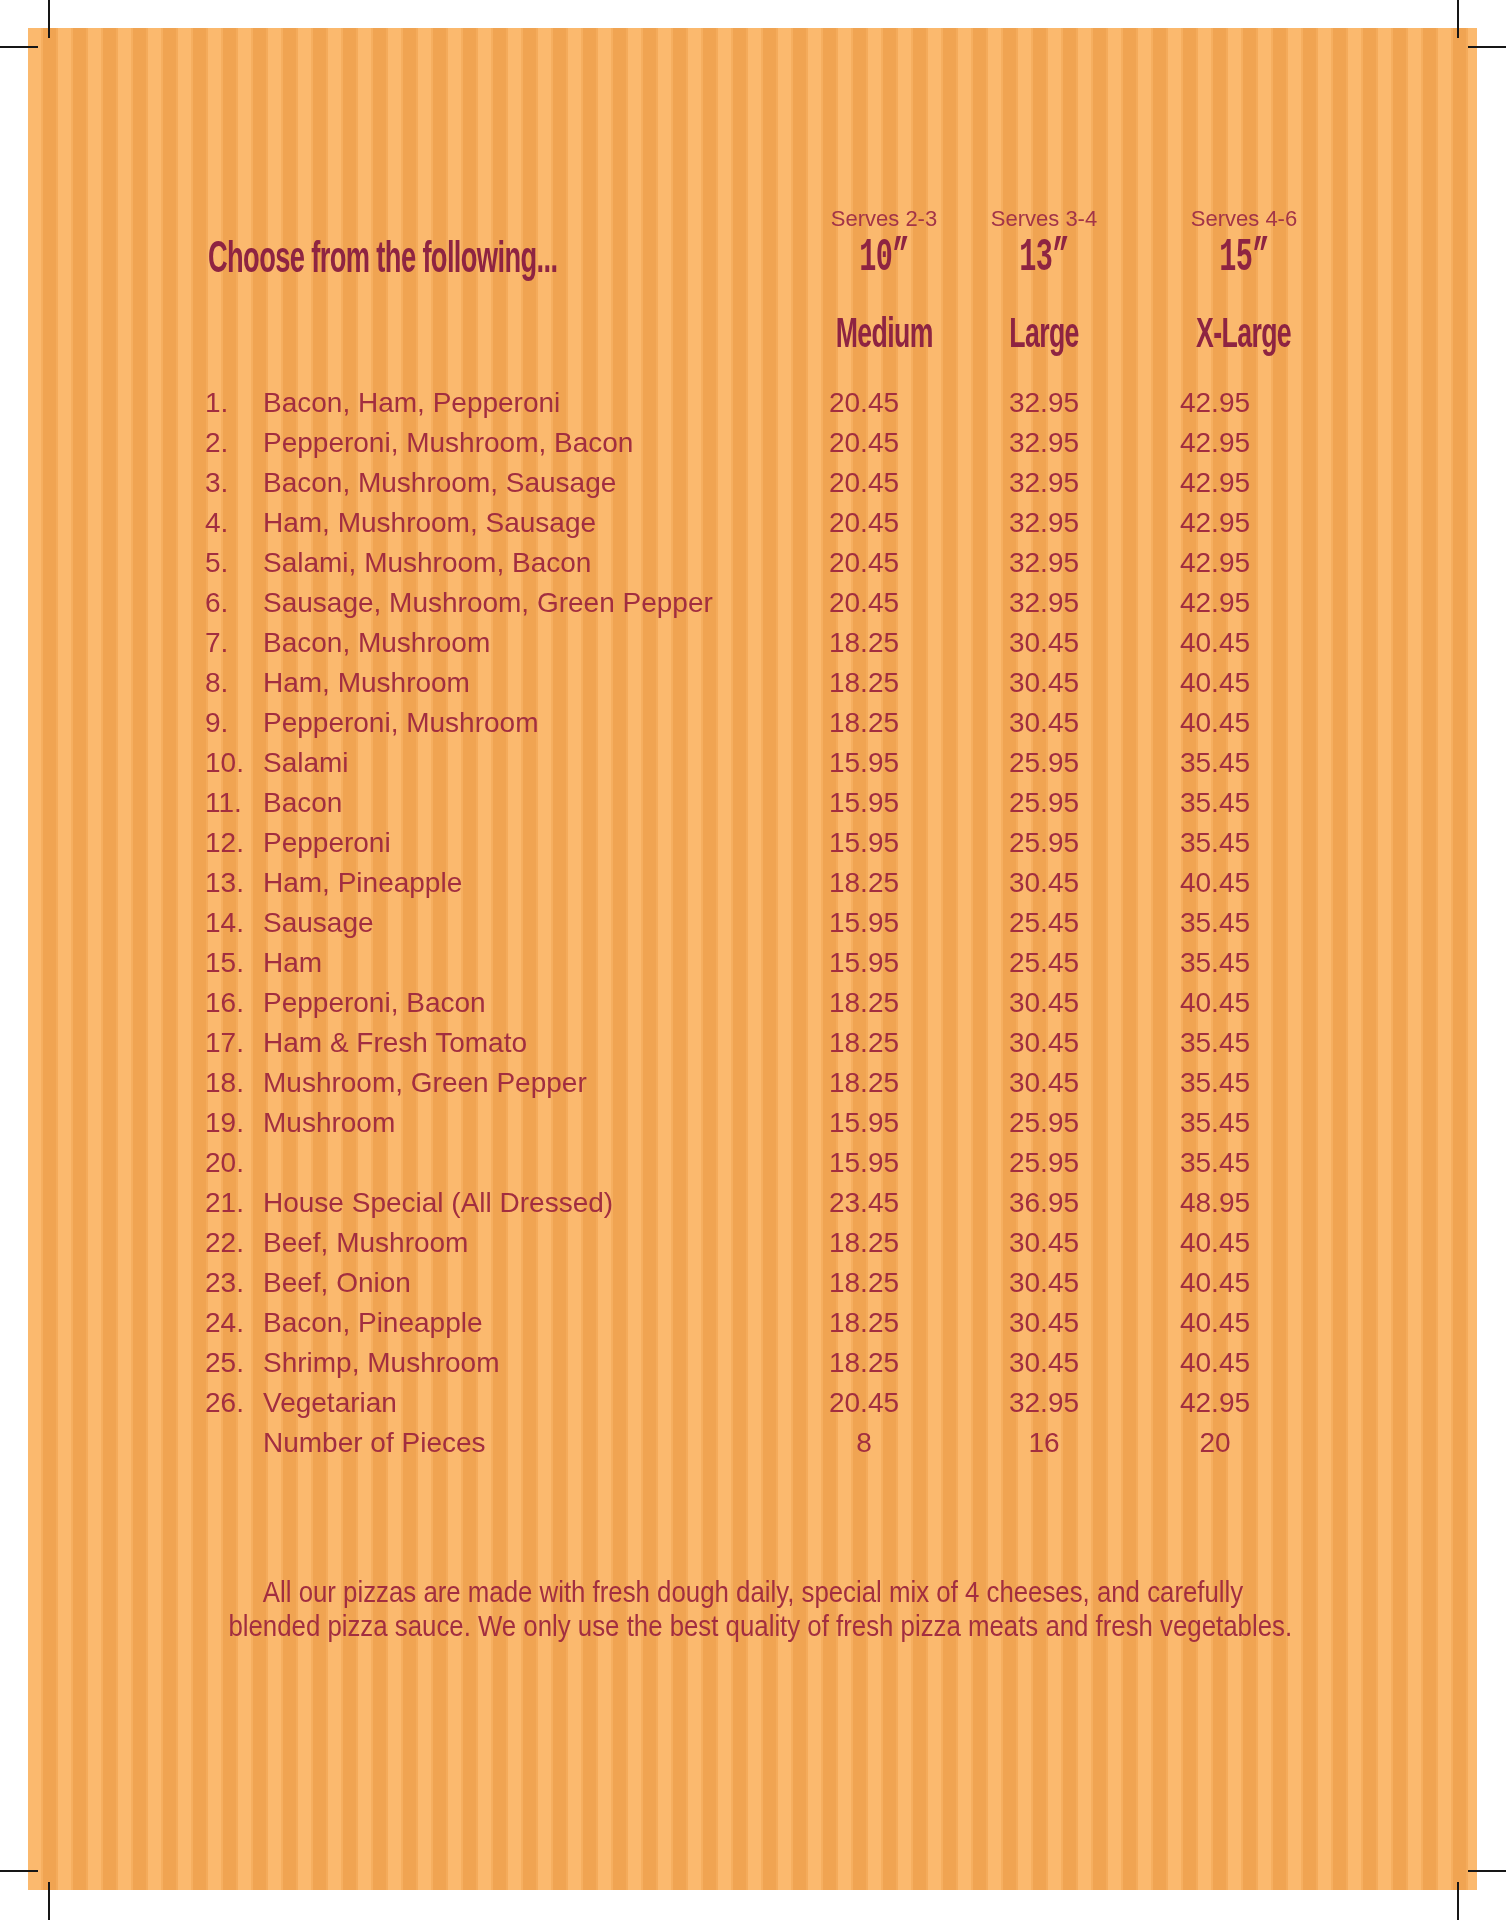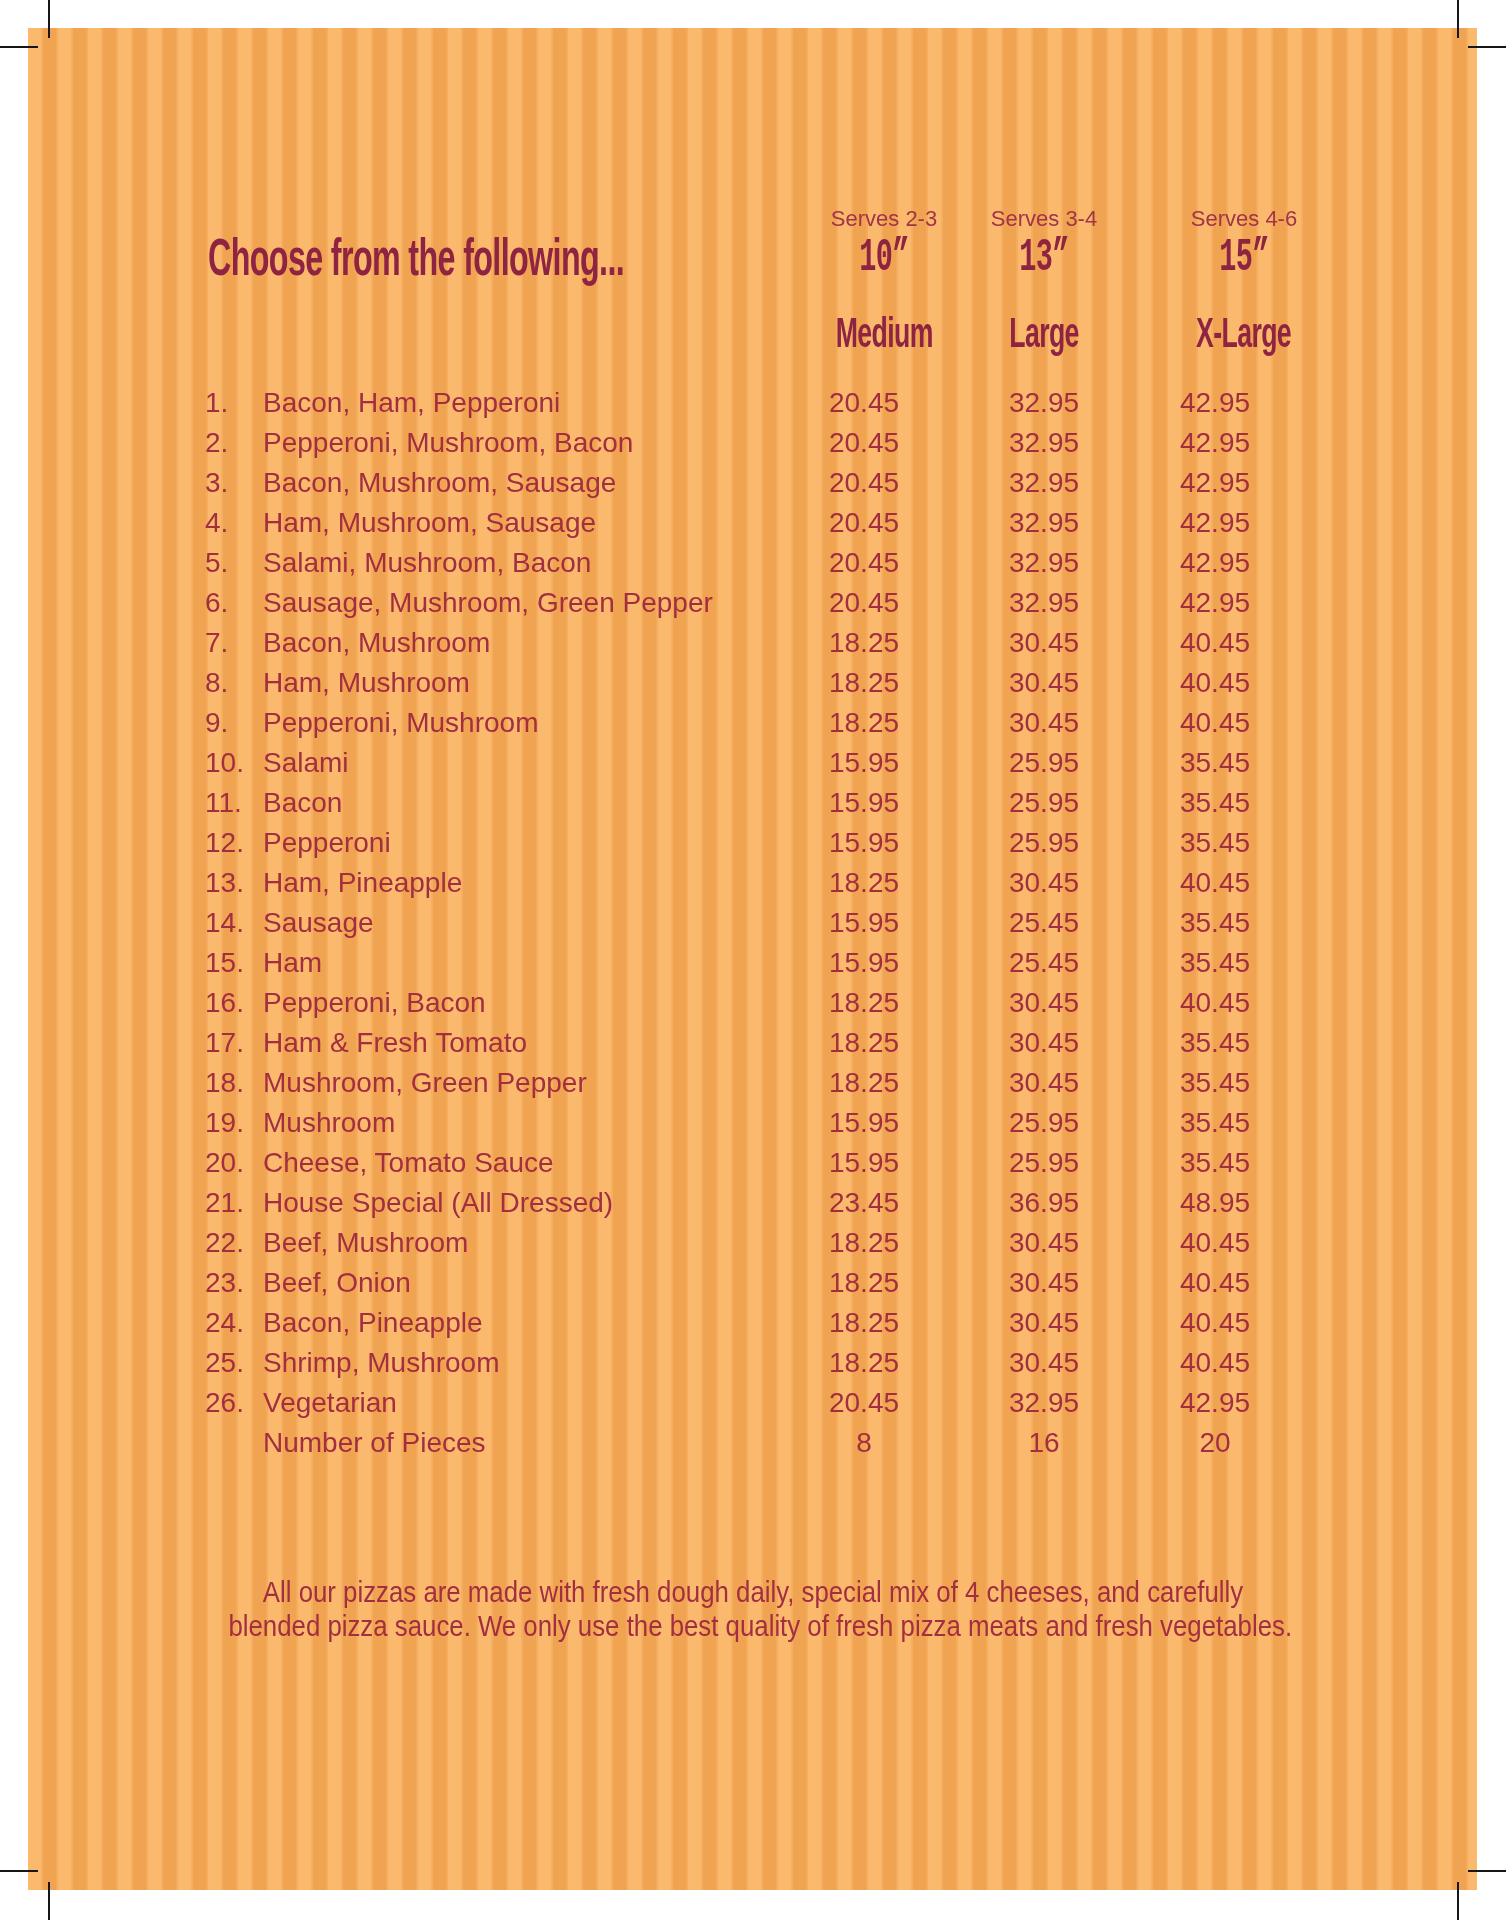--- a/index.html
+++ b/index.html
@@ -34,21 +34,21 @@
   .cond{
     display:inline-block;
     font-weight:bold;
     transform:scaleX(0.62);
     letter-spacing:-1px;
     white-space:nowrap;
   }
   .heading{
     position:absolute;
     left:208px; top:231px;
-    font-size:52px; line-height:52px;
+    font-size:44px; line-height:52px;
     white-space:nowrap;
   }
   .heading .cond{transform-origin:left center;}
 
   .serves{
     position:absolute; top:206px;
     width:200px; text-align:center;
     font-size:22px; line-height:26px;
     color:#a23448;
   }
@@ -297,21 +297,20 @@
     <div class="row">
       <span class="num">19.</span>
       <span class="nm">Mushroom</span>
       <span class="pm">15.95</span>
       <span class="pl">25.95</span>
       <span class="px">35.45</span>
     </div>
 
     <div class="row">
       <span class="num">20.</span>
-      <span class="nm">Cheese, Tomato Sauce</span>
       <span class="pm">15.95</span>
       <span class="pl">25.95</span>
       <span class="px">35.45</span>
     </div>
 
     <div class="row">
       <span class="num">21.</span>
       <span class="nm">House Special (All Dressed)</span>
       <span class="pm">23.45</span>
       <span class="pl">36.95</span>

